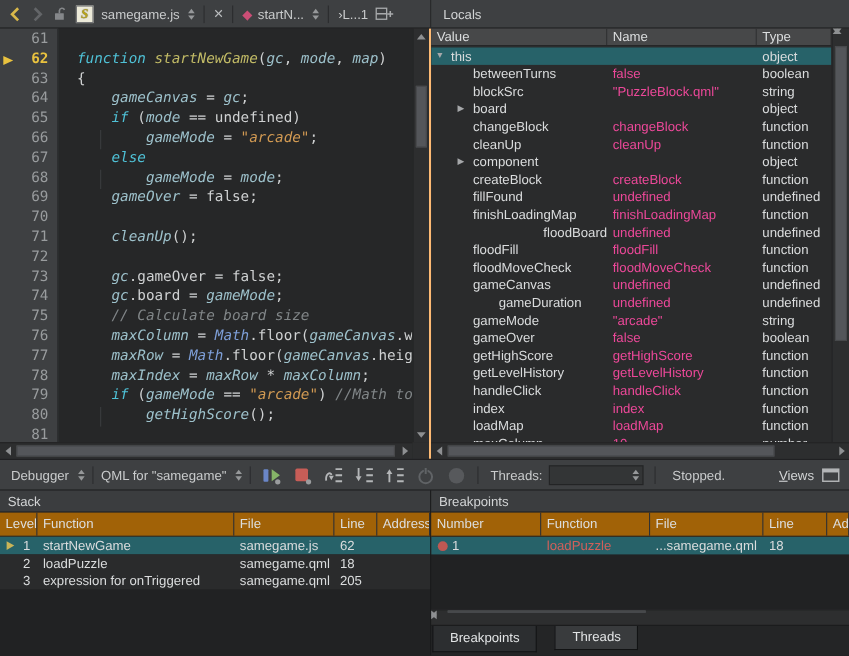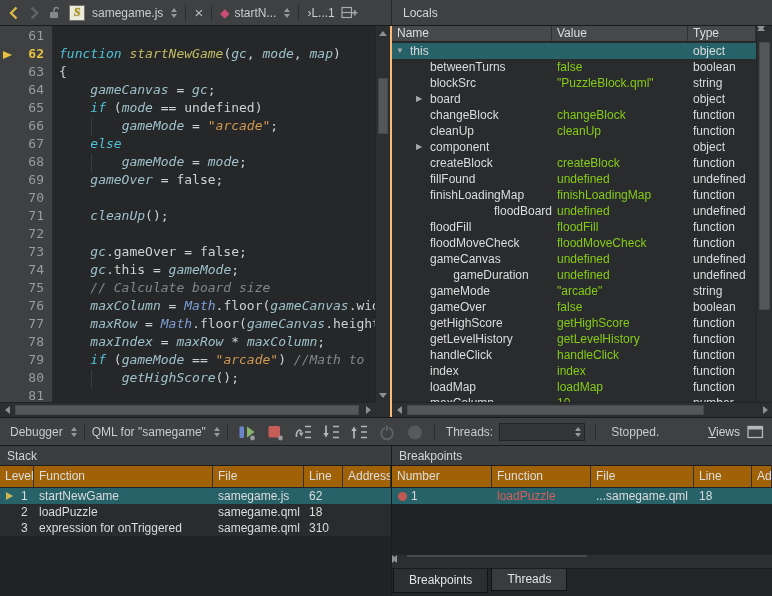--- a/index.html
+++ b/index.html
@@ -24,21 +24,21 @@
 
   
   .main{display:flex;height:391px}
   .editor-pane{position:relative;width:392px;flex:none;border-right:2px solid #fdba74;background:#262728}
   .gutter-bg{position:absolute;left:0;top:0;bottom:15px;width:53px;background:#3e4042;border-right:1px solid #2a2b2c}
   .ed-lines{position:absolute;left:0;top:2px;right:15px;bottom:15px;overflow:hidden}
   .ed-row{display:flex;height:18px;line-height:18px}
   .ed-g{position:relative;width:53px;flex:none;text-align:right;padding-right:9px;font:13px "DejaVu Sans Mono",monospace;color:#999c9e}
   .ed-num.cur{color:#e9c23f;font-weight:bold}
   .ed-arrow{position:absolute;left:3px;top:5px;width:0;height:0;border-left:9px solid #e9c23f;border-top:4.5px solid transparent;border-bottom:4.5px solid transparent}
-  .ed-code{position:relative;flex:1;padding-left:6px;font:13px "DejaVu Sans Mono",monospace;white-space:pre;color:#cfd1d2;overflow:hidden}
+  .ed-code{position:relative;flex:1;padding-left:17px;font:13px "DejaVu Sans Mono",monospace;white-space:pre;color:#cfd1d2;overflow:hidden}
   .ed-code.guide::before{content:"";position:absolute;left:38px;top:0;bottom:0;border-left:1px solid #3a3c3d}
   .tok-kw{color:#4fc1d6;font-style:italic}
   .tok-fn{color:#c2bb66;font-style:italic}
   .tok-v{color:#9dc1cb;font-style:italic}
   .tok-str{color:#d29a53;font-style:italic}
   .tok-cm{color:#818688;font-style:italic}
   .tok-cls{color:#7e9fd8;font-style:italic}
   .tok-pl{color:#cfd1d2}
 
   
@@ -61,21 +61,21 @@
 
   
   .locals-pane{position:relative;flex:1;background:#2a2b2c}
   .lp-header{position:absolute;left:0;top:0;right:16px;height:16px;display:grid;grid-template-columns:160px 136px 1fr;background:#474849;border-bottom:1px solid #222324}
   .lp-header>div{padding:0 5px;line-height:15px;border-right:1px solid #303132;color:#dcdedf;overflow:hidden}
   .lp-rows{position:absolute;left:0;top:17px;right:16px;bottom:15px;overflow:hidden}
   .lp-row{display:grid;grid-template-columns:160px 136px 1fr;height:16px;line-height:16px}
   .lp-row.sel{background:#276269}
   .lp-name{display:flex;align-items:center;overflow:hidden;white-space:nowrap;color:#dadcdd}
   .lp-exp{width:14px;flex:none;font-size:8px;color:#a6a8aa}
-  .lp-val{color:#84cc16;overflow:hidden;white-space:nowrap;padding-left:5px}
+  .lp-val{color:#ec4899;overflow:hidden;white-space:nowrap;padding-left:5px}
   .lp-type{overflow:hidden;white-space:nowrap;padding-left:5px;color:#dadcdd}
   .lp-vs{position:absolute;right:0;top:0;bottom:15px;width:16px;background:#2d2e2f;border-left:1px solid #232425}
   .lp-vs .sb-thumb{left:2px;right:2px}
   .lp-hs{right:0}
 
   
   .dbgbar{height:29px;background:#3e4042;border-top:1px solid #191a1b;border-bottom:1px solid #191a1b;display:flex;align-items:center;padding:0 8px}
   .combo{display:flex;align-items:center;margin:0 2px;color:#c9cbcc}
   .iconbtn{width:26px;height:24px;display:flex;align-items:center;justify-content:center;margin:0 1px;flex:none}
   .threads-box{width:86px;height:18px;background:#333536;border:1px solid #232425;display:flex;align-items:center;justify-content:flex-end;padding-right:3px;margin-left:6px}
@@ -100,21 +100,21 @@
   .marker i{width:0;height:0;border-left:7px solid #c9b458;border-top:4px solid transparent;border-bottom:4px solid transparent}
   .bpdot{width:13px;flex:none;display:flex;align-items:center}
   .bpdot i{width:9px;height:9px;border-radius:50%;background:#bf5853}
   .fn-red{color:#d0605a !important}
   .filler{flex:1;background:#212223}
   .bp-body{height:66px;flex:none;position:relative;overflow:hidden}
   .bp-hs{position:relative;height:15px;flex:none;background:#2d2e2f;border-top:1px solid #232425;border-bottom:1px solid #1a1b1c}
   .tabbar{flex:1;display:flex;align-items:flex-start;background:#242526;padding-left:1px}
   .tab{padding:0 15px;border:1px solid #121314;border-top:none;color:#e2e4e5}
   .tab.active{background:#2c2e30;height:24px;line-height:23px}
-  .tab.inactive{background:#393b3d;height:22px;line-height:21px;margin-left:3px}
+  .tab.inactive{background:#393b3d;height:22px;line-height:21px;margin-left:16px}
   svg{display:block}
 </style>
 </head>
 <body>
 
 <div class="app">
 
   <div class="topbar">
     <div class="tb-left">
       <span class="tb-item">
@@ -220,21 +220,21 @@
           <div class="ed-row">
             <div class="ed-g"><span class="ed-num">72</span></div>
             <div class="ed-code"></div>
           </div>
           <div class="ed-row">
             <div class="ed-g"><span class="ed-num">73</span></div>
             <div class="ed-code"><span class="tok-pl">    </span><span class="tok-v">gc</span><span class="tok-pl">.gameOver = false;</span></div>
           </div>
           <div class="ed-row">
             <div class="ed-g"><span class="ed-num">74</span></div>
-            <div class="ed-code"><span class="tok-pl">    </span><span class="tok-v">gc</span><span class="tok-pl">.this = </span><span class="tok-v">gameMode</span><span class="tok-pl">;</span></div>
+            <div class="ed-code"><span class="tok-pl">    </span><span class="tok-v">gc</span><span class="tok-pl">.board = </span><span class="tok-v">gameMode</span><span class="tok-pl">;</span></div>
           </div>
           <div class="ed-row">
             <div class="ed-g"><span class="ed-num">75</span></div>
             <div class="ed-code"><span class="tok-pl">    </span><span class="tok-cm">// Calculate board size</span></div>
           </div>
           <div class="ed-row">
             <div class="ed-g"><span class="ed-num">76</span></div>
             <div class="ed-code"><span class="tok-pl">    </span><span class="tok-v">maxColumn</span><span class="tok-pl"> = </span><span class="tok-cls">Math</span><span class="tok-pl">.floor(</span><span class="tok-v">gameCanvas</span><span class="tok-pl">.wid</span></div>
           </div>
           <div class="ed-row">
@@ -274,22 +274,22 @@
         <div class="sb-thumb" style="left:15px;width:344px"></div>
         <div class="sb-btn rt">
             <i class="tri r"></i>
           </div>
       </div>
       <div class="sb-corner"></div>
     </div>
 
     <div class="locals-pane">
       <div class="lp-header">
+        <div>Value</div>
         <div>Name</div>
-        <div>Value</div>
         <div>Type</div>
       </div>
       <div class="lp-rows">
           <div class="lp-row sel">
             <div class="lp-name" style="padding-left: 4px;">
               <span class="lp-exp">▼</span>
               <span>this</span>
             </div>
             <div class="lp-val"></div>
             <div class="lp-type">object</div>
@@ -615,21 +615,21 @@
             <div>18</div>
             <div></div>
           </div>
           <div class="t-row sp-grid">
             <div class="cell-flex">
               <span class="marker"></span>
               <span>3</span>
             </div>
             <div>expression for onTriggered</div>
             <div>samegame.qml</div>
-            <div>310</div>
+            <div>205</div>
             <div></div>
           </div>
         </div>
       <div class="filler"></div>
     </div>
 
     <div class="bp-pane">
       <div class="panel-title">Breakpoints</div>
       <div class="tbl-header bp-grid">
         <div>Number</div>

